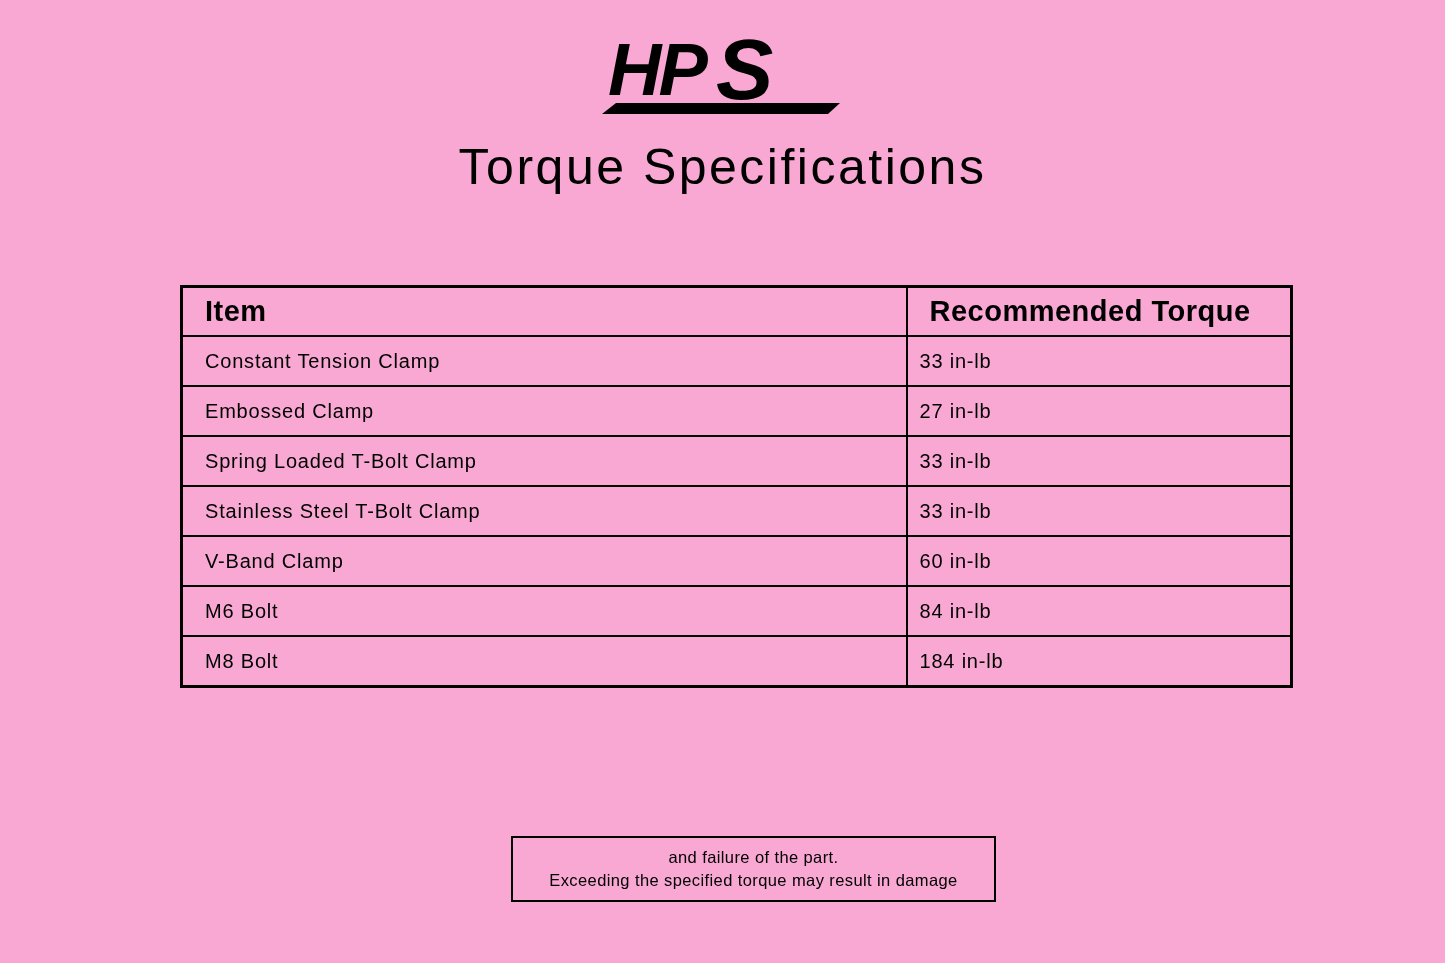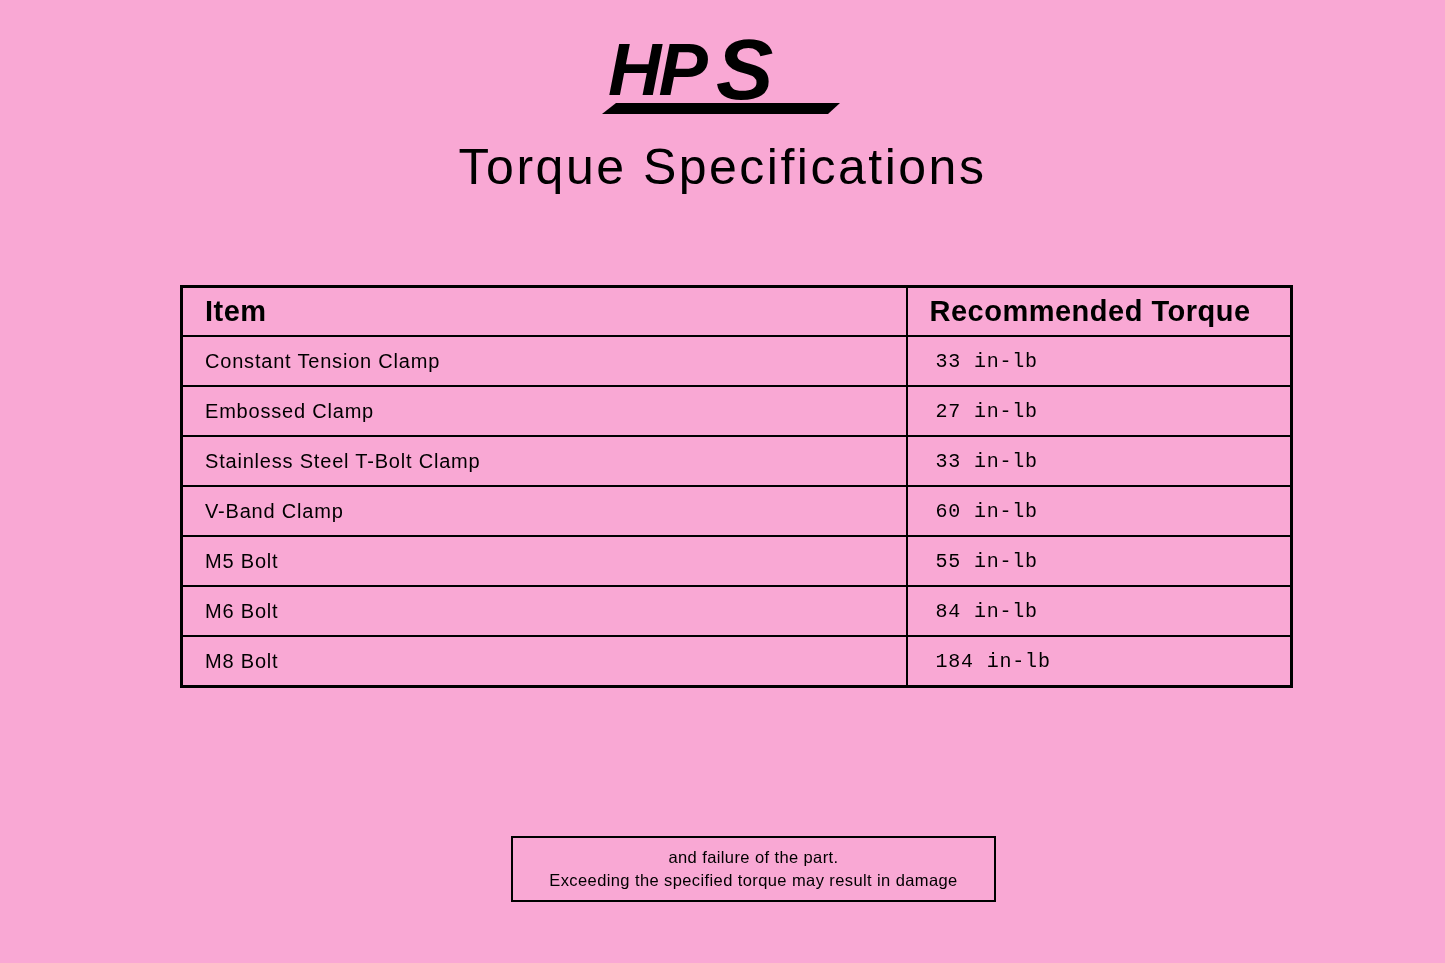--- a/index.html
+++ b/index.html
@@ -69,21 +69,21 @@
     font-size: 29px;
     font-weight: 700;
     letter-spacing: 0.5px;
   }
   .spec-table tbody td {
     height: 48px;
     font-size: 20px;
     font-weight: 400;
     letter-spacing: 0.8px;
   }
-  .spec-table tbody td.torque-cell { padding-left: 28px; font-family: Liberation Mono, monospace; }
+  .spec-table tbody td.torque-cell { padding-left: 12px; }
 
   
   .note-box {
     position: absolute;
     left: 511px;
     top: 836px;
     width: 485px;
     box-sizing: border-box;
     border: 2px solid #000000;
     padding: 8px 6px 9px 6px;
@@ -125,30 +125,30 @@
     <tbody id="spec-body">
         <tr>
           <td class="item-cell">Constant Tension Clamp</td>
           <td class="torque-cell">33 in-lb</td>
         </tr>
         <tr>
           <td class="item-cell">Embossed Clamp</td>
           <td class="torque-cell">27 in-lb</td>
         </tr>
         <tr>
+          <td class="item-cell">Spring Loaded T-Bolt Clamp</td>
+          <td class="torque-cell">33 in-lb</td>
+        </tr>
+        <tr>
           <td class="item-cell">Stainless Steel T-Bolt Clamp</td>
           <td class="torque-cell">33 in-lb</td>
         </tr>
         <tr>
           <td class="item-cell">V-Band Clamp</td>
           <td class="torque-cell">60 in-lb</td>
-        </tr>
-        <tr>
-          <td class="item-cell">M5 Bolt</td>
-          <td class="torque-cell">55 in-lb</td>
         </tr>
         <tr>
           <td class="item-cell">M6 Bolt</td>
           <td class="torque-cell">84 in-lb</td>
         </tr>
         <tr>
           <td class="item-cell">M8 Bolt</td>
           <td class="torque-cell">184 in-lb</td>
         </tr>
       </tbody>

